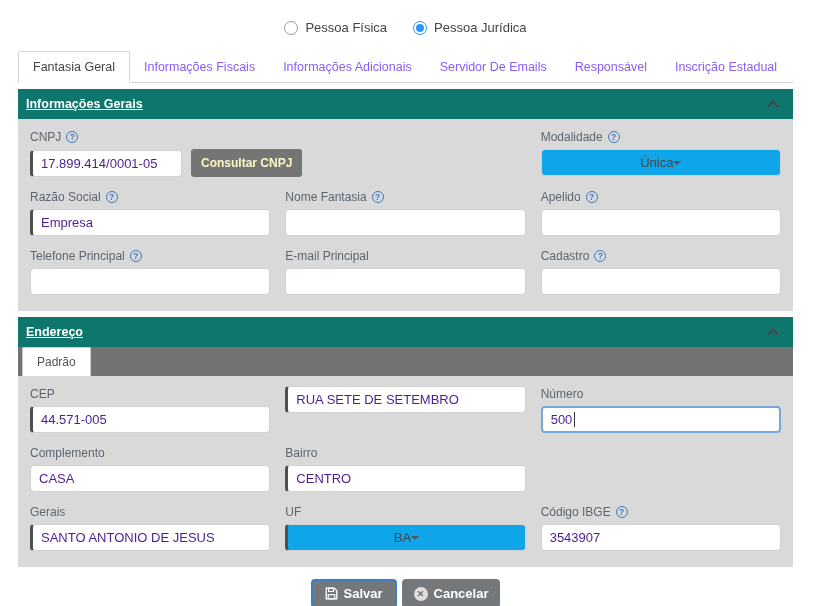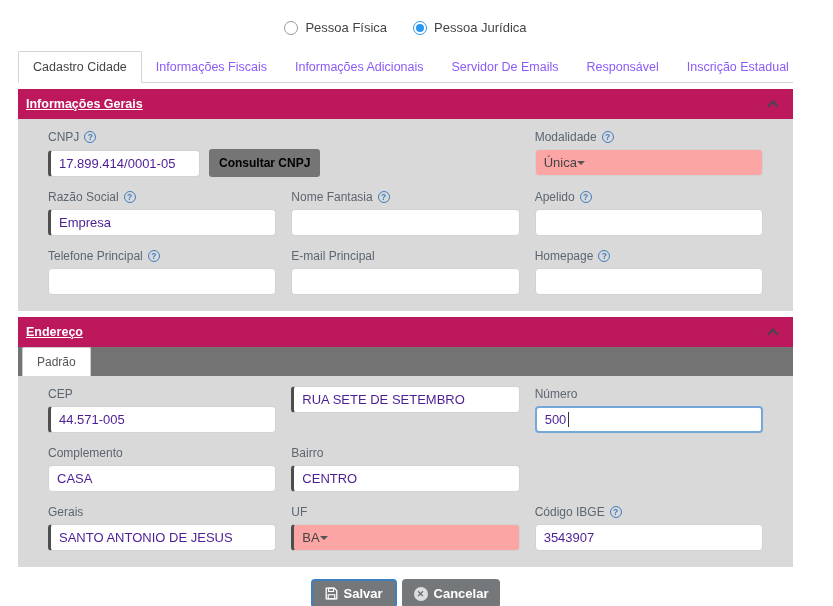--- a/index.html
+++ b/index.html
@@ -25,65 +25,65 @@
     border-radius:50%; background:#2a97ef;
   }
   .container { width:775px; margin:16px 0 0 18px; }
   .tabbar { display:flex; align-items:flex-end; border-bottom:1px solid #d4d4d4; }
   .tab { padding:8px 14px; font-size:12.5px; color:#8b5cf6; cursor:pointer; white-space:nowrap; }
   .tab.active {
     border:1px solid #d4d4d4; border-bottom:1px solid #fff;
     margin-bottom:-1px; border-radius:2px 2px 0 0; color:#444; background:#fff;
   }
   .section-header {
-    margin-top:6px; background:#be185d; height:30px;
+    margin-top:6px; background:#0f766e; height:30px;
     display:flex; align-items:center; justify-content:space-between;
     padding:0 16px 0 8px; cursor:pointer;
   }
   .section-title { color:#fff; font-weight:bold; font-size:12.5px; text-decoration:underline; }
   .chevron-up {
     width:8px; height:8px; margin-top:3px;
     border-left:2px solid #46464e; border-top:2px solid #46464e;
     transform:rotate(45deg);
   }
-  .section-body { background:#d9d9d9; padding:10px 30px 4px; }
+  .section-body { background:#d9d9d9; padding:10px 12px 4px; }
   .grid { display:grid; grid-template-columns:1fr 1fr 1fr; column-gap:15px; }
   .field { margin-bottom:12px; }
   .field-label {
     font-size:12px; color:#5c6670; margin-bottom:4px; height:16px;
     display:flex; align-items:center; gap:5px;
   }
   .help-icon {
     width:12px; height:12px; border:1px solid #3f7cc0; border-radius:50%;
     color:#3f7cc0; font-size:8.5px; font-weight:bold; flex:none;
     display:inline-flex; align-items:center; justify-content:center; cursor:pointer;
   }
   .text-input {
     width:100%; height:27px; border:1px solid #d2d2d2; border-radius:4px;
     padding:0 8px; font-size:13px; color:#4c1d95; background:#fff; font-family:inherit;
   }
   .text-input.required { border-left:3px solid #4e4e4e; }
   .text-input.focused { border:2px solid #74a7da; }
   .input-wrap { position:relative; }
   .text-caret { position:absolute; left:33px; top:6px; width:1px; height:15px; background:#333; }
   .select {
-    width:100%; height:27px; background:#fca5a5; border:1px solid #d2d2d2; border-radius:4px;
-    display:flex; align-items:center; justify-content:flex-start;
+    width:100%; height:27px; background:#0ea5e9; border:1px solid #d2d2d2; border-radius:4px;
+    display:flex; align-items:center; justify-content:center;
     padding:0 8px; font-size:13px; color:#444; cursor:pointer;
   }
   .select.required { border-left:3px solid #4e4e4e; }
   .caret-down {
     width:0; height:0; flex:none;
     border-left:4px solid transparent; border-right:4px solid transparent;
     border-top:4px solid #555;
   }
   .cnpj-row { display:flex; gap:9px; align-items:center; }
   .cnpj-row .text-input { width:152px; flex:none; }
   .btn-gray {
-    background:#757575; color:#000000; font-weight:bold; font-size:12px;
+    background:#757575; color:#fef9c3; font-weight:bold; font-size:12px;
     border:none; border-radius:3px; height:28px; padding:0 10px;
     font-family:inherit; cursor:pointer; white-space:nowrap;
   }
   .subtab-strip { background:#737373; display:flex; padding-left:4px; }
   .subtab {
     border:1px solid #ccc; border-bottom:none; background:#fff;
     padding:7px 14px; font-size:12px; color:#555;
     border-radius:2px 2px 0 0; cursor:pointer;
   }
   .footer { width:775px; margin:12px 0 0 18px; display:flex; justify-content:center; gap:5px; }
@@ -110,21 +110,21 @@
   </div>
   <div class="radio-opt">
     <span class="radio-circle selected"></span>
     <span>Pessoa Jurídica</span>
   </div>
 </div>
 
 <div class="container">
 
   <div class="tabbar">
-    <div class="tab active">Cadastro Cidade</div>
+    <div class="tab active">Fantasia Geral</div>
     <div class="tab">Informações Fiscais</div>
     <div class="tab">Informações Adicionais</div>
     <div class="tab">Servidor De Emails</div>
     <div class="tab">Responsável</div>
     <div class="tab">Inscrição Estadual</div>
   </div>
 
   <div class="section-header">
     <span class="section-title">Informações Gerais</span>
     <span class="chevron-up"></span>
@@ -182,21 +182,21 @@
         <input class="text-input" value="" style="">
       </div>
       <div class="field">
         <div class="field-label">
           <span>E-mail Principal</span>
         </div>
         <input class="text-input" value="" style="">
       </div>
       <div class="field">
         <div class="field-label">
-          <span>Homepage</span>
+          <span>Cadastro</span>
           <span class="help-icon">?</span>
         </div>
         <input class="text-input" value="" style="">
       </div>
     </div>
   </div>
 
   <div class="section-header">
     <span class="section-title">Endereço</span>
     <span class="chevron-up"></span>

